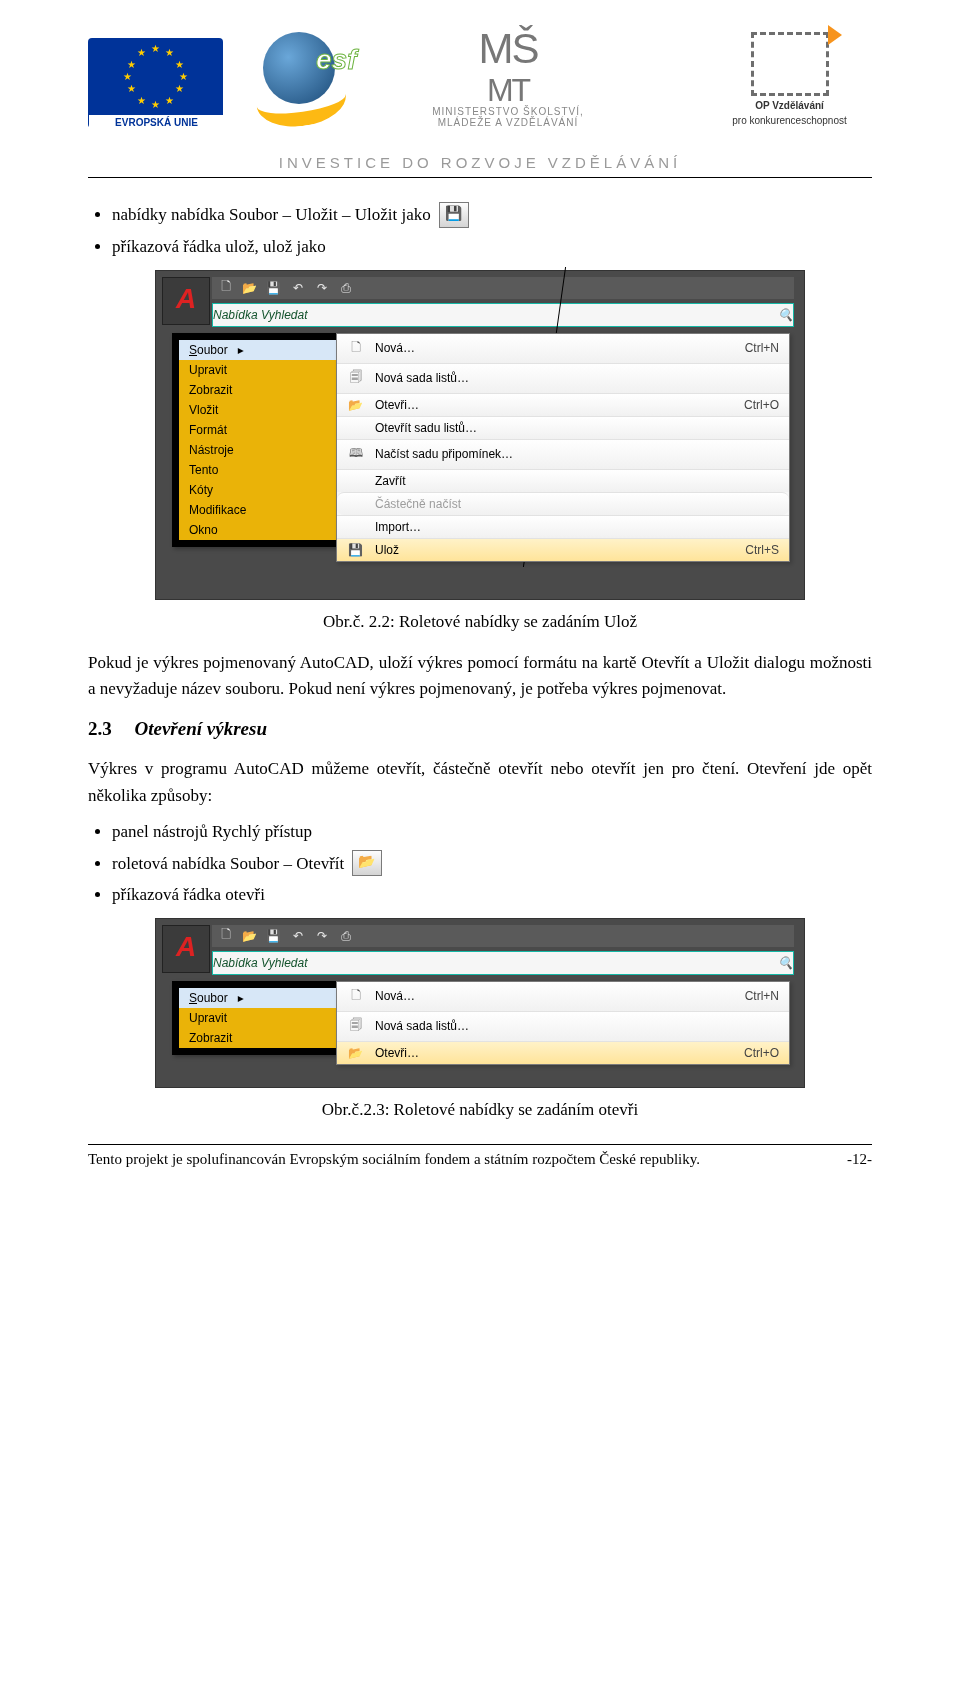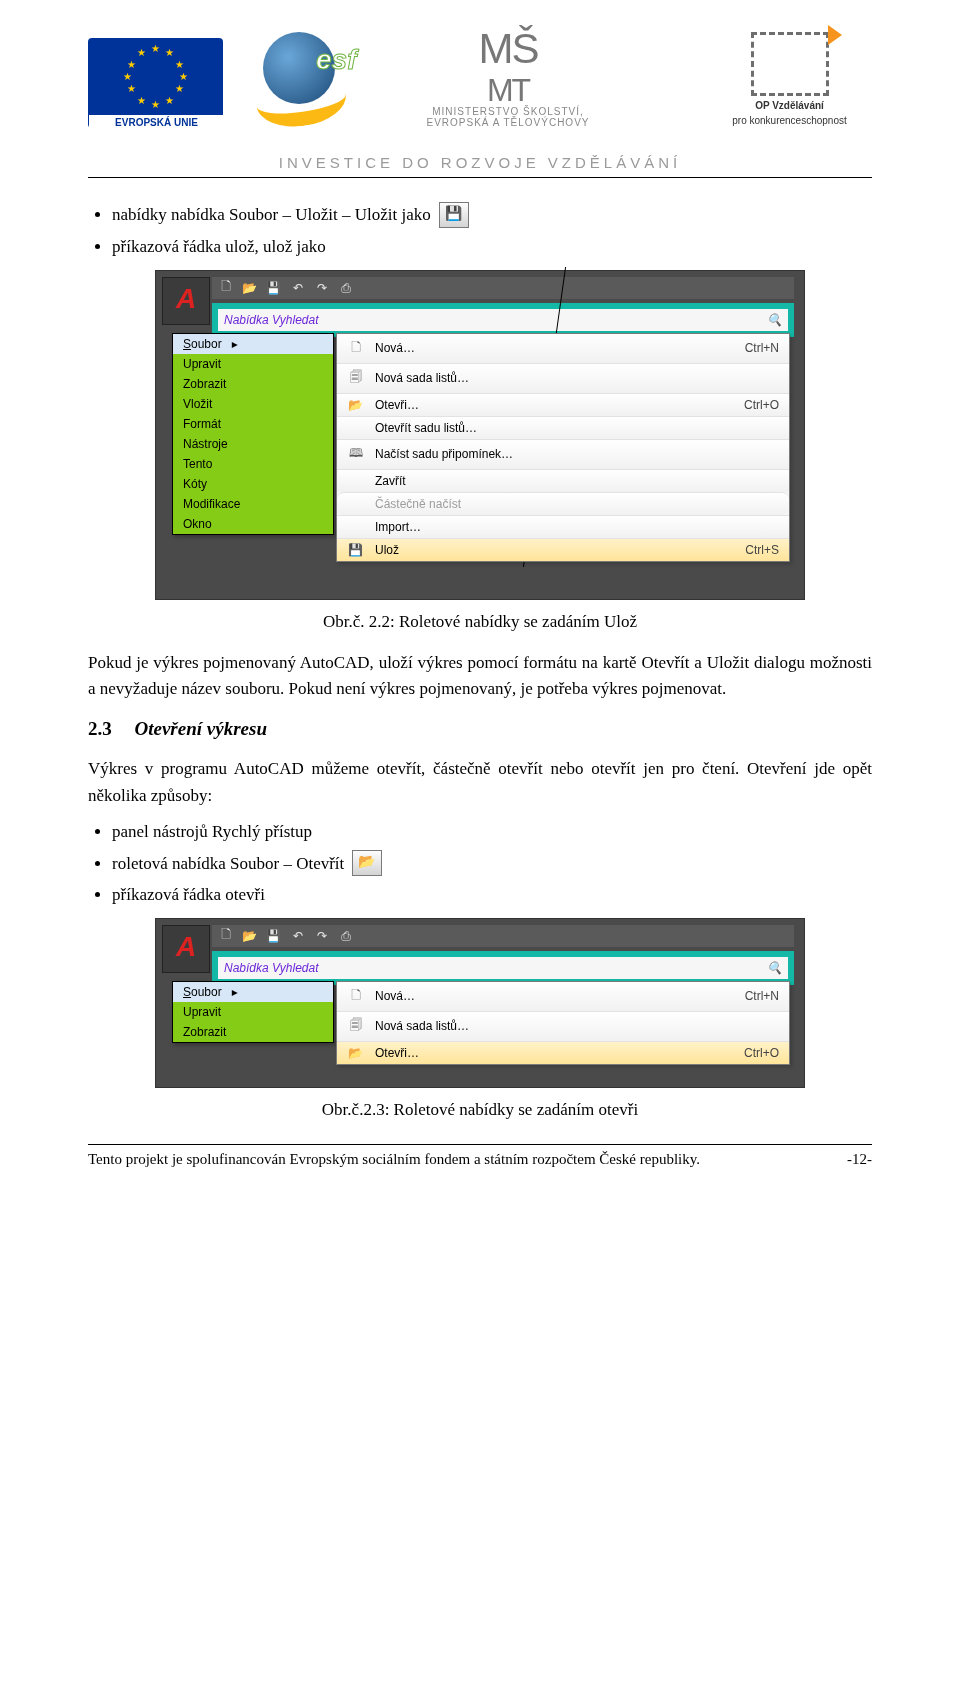--- a/index.html
+++ b/index.html
@@ -108,26 +108,26 @@
     background:#3b3b3b; border:1px solid #222;
     color:#d22; font-size:28px; font-weight:bold; font-style:italic; text-align:center; line-height:42px;
   }
   .qat {
     position:absolute; left:56px; top:6px; right:10px; height:22px; background:#5a5a5a;
     display:flex; align-items:center; gap:8px; padding:0 6px;
   }
   .qat span{ display:inline-block; width:16px; text-align:center; }
   .searchbar {
     position:absolute; left:56px; right:10px; top:32px; height:22px; background:#f6f6f6;
-    border:6px solid #14b8a6; color:#6d28d9; padding:0 6px; line-height:20px; font-style:italic;
+    border:1px solid #14b8a6; color:#14532d; padding:0 0; line-height:20px; font-style:italic;
     display:flex; justify-content:space-between; align-items:center;
   }
   .menu-panel {
-    position:absolute; left:16px; top:62px; width:160px; background:#84cc16; color:#000;
-    border:1px solid #000000; box-shadow: 2px 2px 4px rgba(0,0,0,0.3);
+    position:absolute; left:16px; top:62px; width:160px; background:#eab308; color:#000;
+    border:7px solid #000000; box-shadow: 2px 2px 4px rgba(0,0,0,0.3);
   }
   .menu-panel .mi { padding:3px 10px; border-bottom:0; position:relative; }
   .menu-panel .mi u{ text-decoration:underline; }
   .menu-panel .mi.hover { background:#d7e7f7; }
   .submenu {
     position:absolute; left:180px; top:62px; right:14px; background:#f7f7f7; color:#000;
     border:1px solid #7a7a7a; box-shadow: 2px 2px 4px rgba(0,0,0,0.2);
   }
   .submenu .row{
     display:flex; align-items:center; gap:10px; padding:4px 10px; border-top:1px solid #e2e2e2;
@@ -173,21 +173,21 @@
       <div class="eu-label">EVROPSKÁ UNIE</div>
     </div>
     <div class="logo-esf">
       <div class="esf-shape"></div>
       <div class="esf-swoosh"></div>
       <div class="esf-text">esf</div>
     </div>
     <div class="logo-msmt">
       <div class="msmt-icon">MŠ<br><span style="font-size:32px">MT</span></div>
       <div class="msmt-line">MINISTERSTVO ŠKOLSTVÍ,</div>
-      <div class="msmt-line">EVROPSKÁ A TĚLOVÝCHOVY</div>
+      <div class="msmt-line">MLÁDEŽE A VZDĚLÁVÁNÍ</div>
     </div>
     <div class="logo-op">
       <div class="op-shape"></div>
       <div class="op-line">OP Vzdělávání</div>
       <div class="op-line" style="font-weight:normal">pro konkurenceschopnost</div>
     </div>
   </div>
   <div class="tagline">INVESTICE DO ROZVOJE VZDĚLÁVÁNÍ</div>
   <hr class="thin">
 

